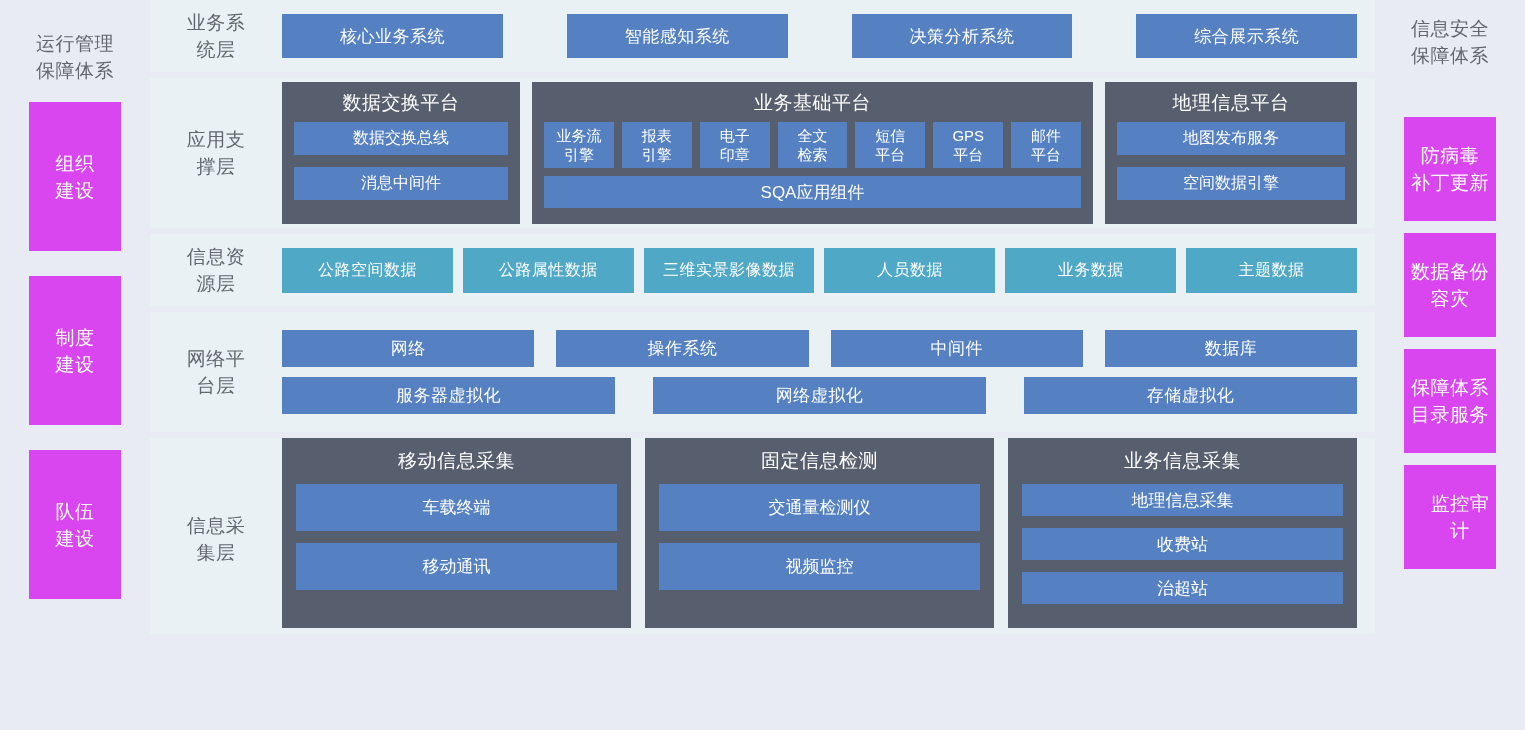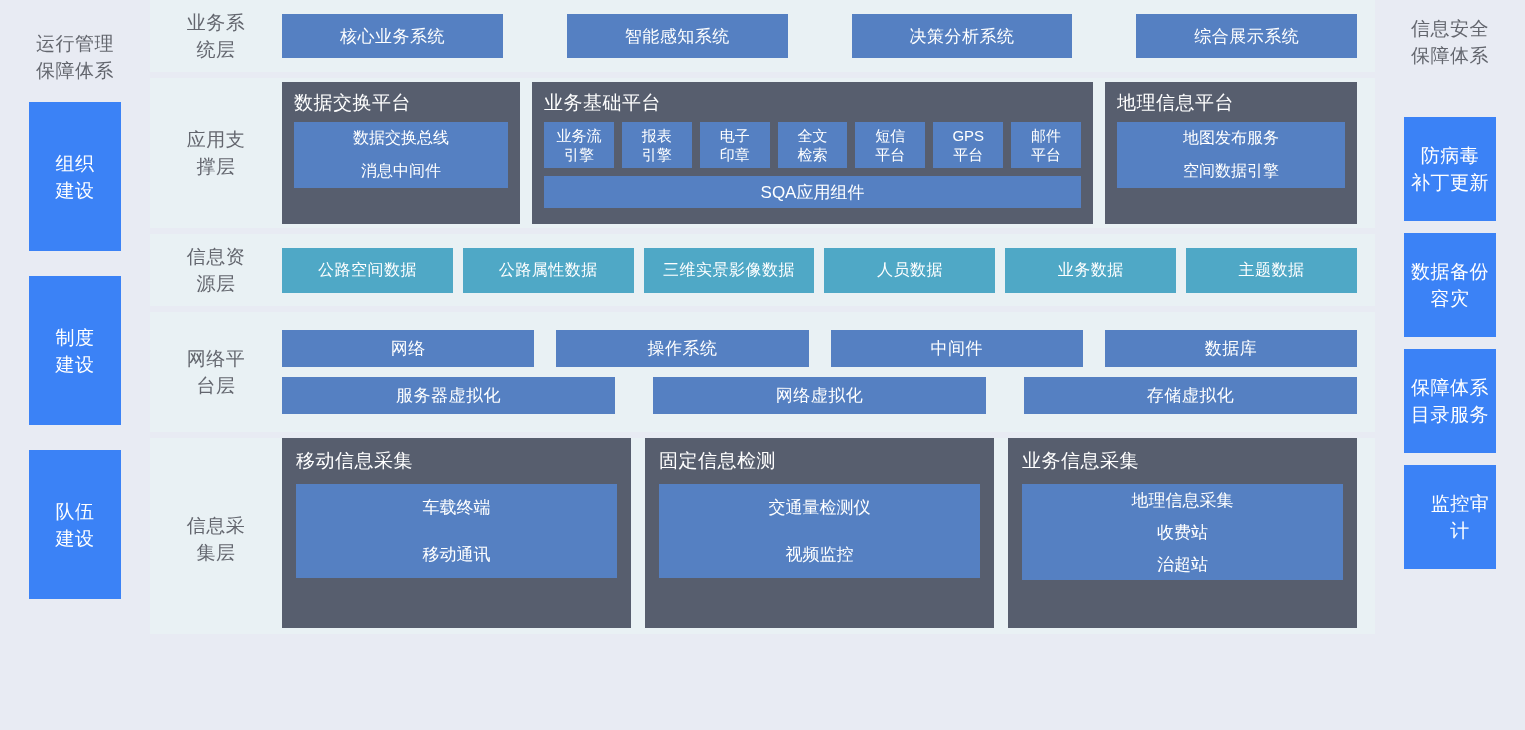--- a/index.html
+++ b/index.html
@@ -20,21 +20,21 @@
     background:#E8EBF3;
     display:flex;flex-direction:column;align-items:center;
     box-sizing:border-box;
   }
   .side-title{
     color:#63666E;font-size:19px;line-height:27px;
     text-align:center;font-weight:400;
     letter-spacing:.5px;
   }
   .side-box{
-    width:92px;background:#3b82f6;color:#FFFFFF;
+    width:92px;background:#d946ef;color:#FFFFFF;
     display:flex;align-items:center;justify-content:center;
     text-align:center;font-size:19px;line-height:27px;
     letter-spacing:.5px;box-sizing:border-box;
   }
 
   
   .left-col .side-title{margin-top:30px;}
   .left-col .side-box.b0{height:149px;margin-top:-4px;}
   .left-col .side-box.b1{height:149px;margin-top:25px;}
   .left-col .side-box.b2{height:149px;margin-top:25px;}
@@ -90,32 +90,32 @@
   
   .l3{height:150px;}
   .l3 .panels{display:flex;flex-direction:row;height:142px;}
   .panel{
     background:#575E6E;box-sizing:border-box;
     padding:8px 12px 12px 12px;
     display:flex;flex-direction:column;
   }
   .panel-title{
     color:#FFFFFF;font-size:19px;line-height:26px;
-    text-align:left;margin-bottom:6px;letter-spacing:.5px;
+    text-align:center;margin-bottom:6px;letter-spacing:.5px;
   }
   .p-dex{width:238px;flex:0 0 238px;}
   .p-biz{flex:1 1 auto;margin-left:12px;}
   .p-gis{width:252px;flex:0 0 252px;margin-left:12px;}
   .panel .stack{display:flex;flex-direction:column;flex:1 1 auto;}
   .panel .sbox{
     background:#5580C2;height:33px;font-size:16px;
     display:flex;align-items:center;justify-content:center;
     color:#fff;text-align:center;
   }
-  .panel .sbox+.sbox{margin-top:0;}
+  .panel .sbox+.sbox{margin-top:12px;}
   .mini-row{display:flex;flex-direction:row;}
   .mini{
     background:#5580C2;color:#fff;flex:1 1 0;height:46px;
     font-size:15px;line-height:19px;
     display:flex;align-items:center;justify-content:center;text-align:center;
   }
   .mini+.mini{margin-left:8px;}
   .wide-bar{
     background:#5580C2;color:#fff;height:32px;margin-top:8px;
     display:flex;align-items:center;justify-content:center;

